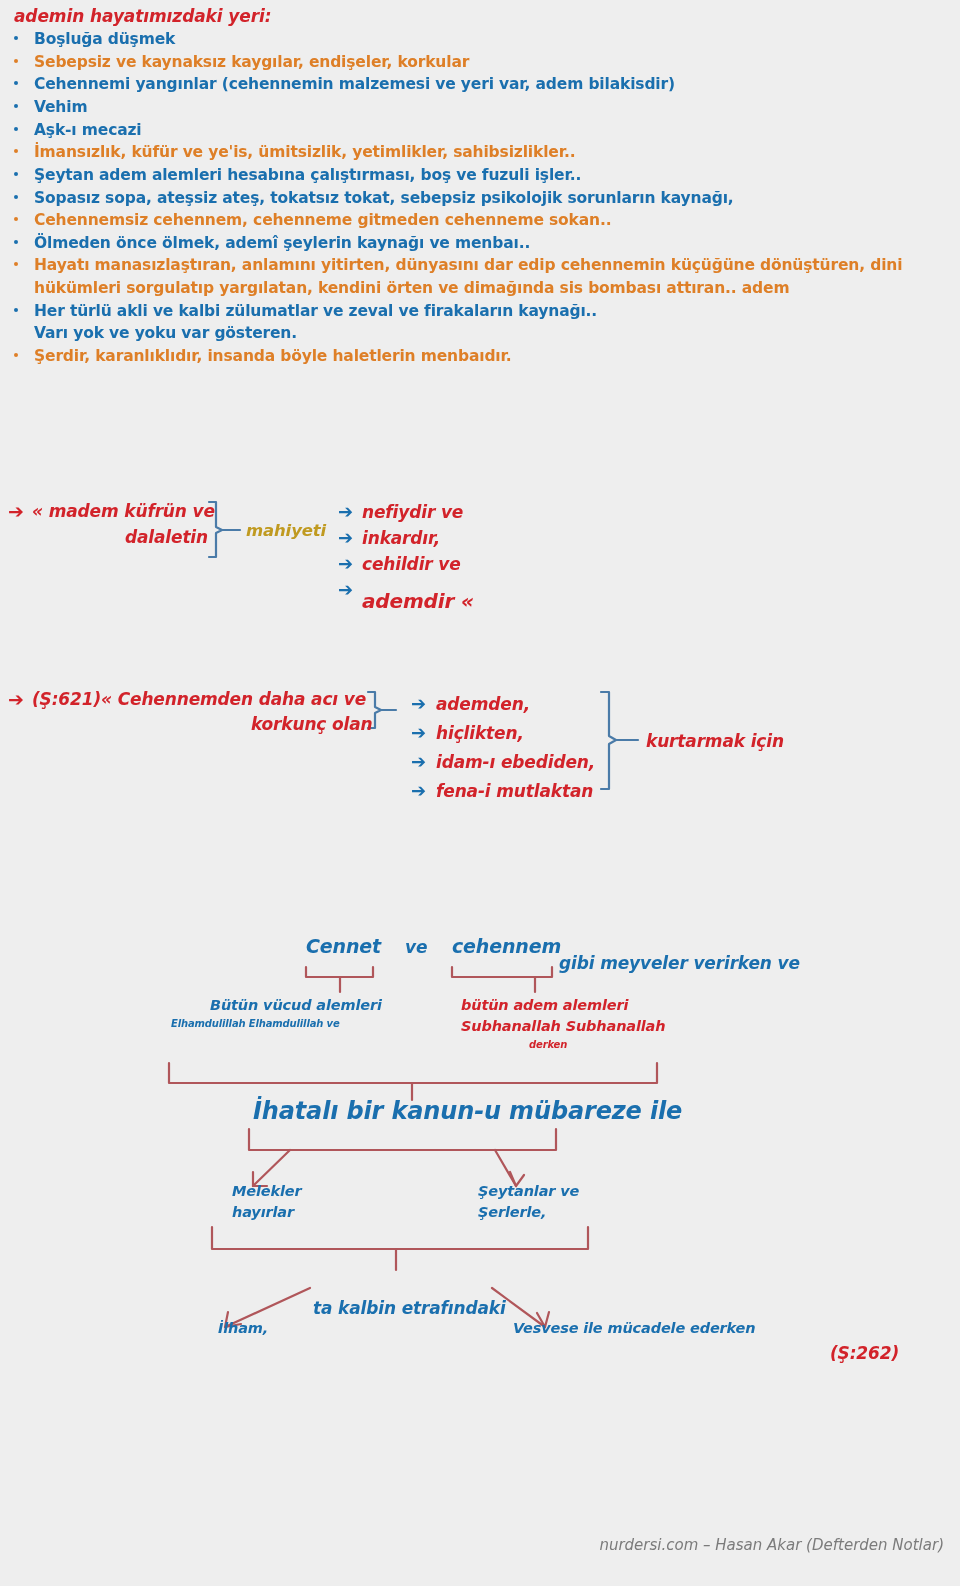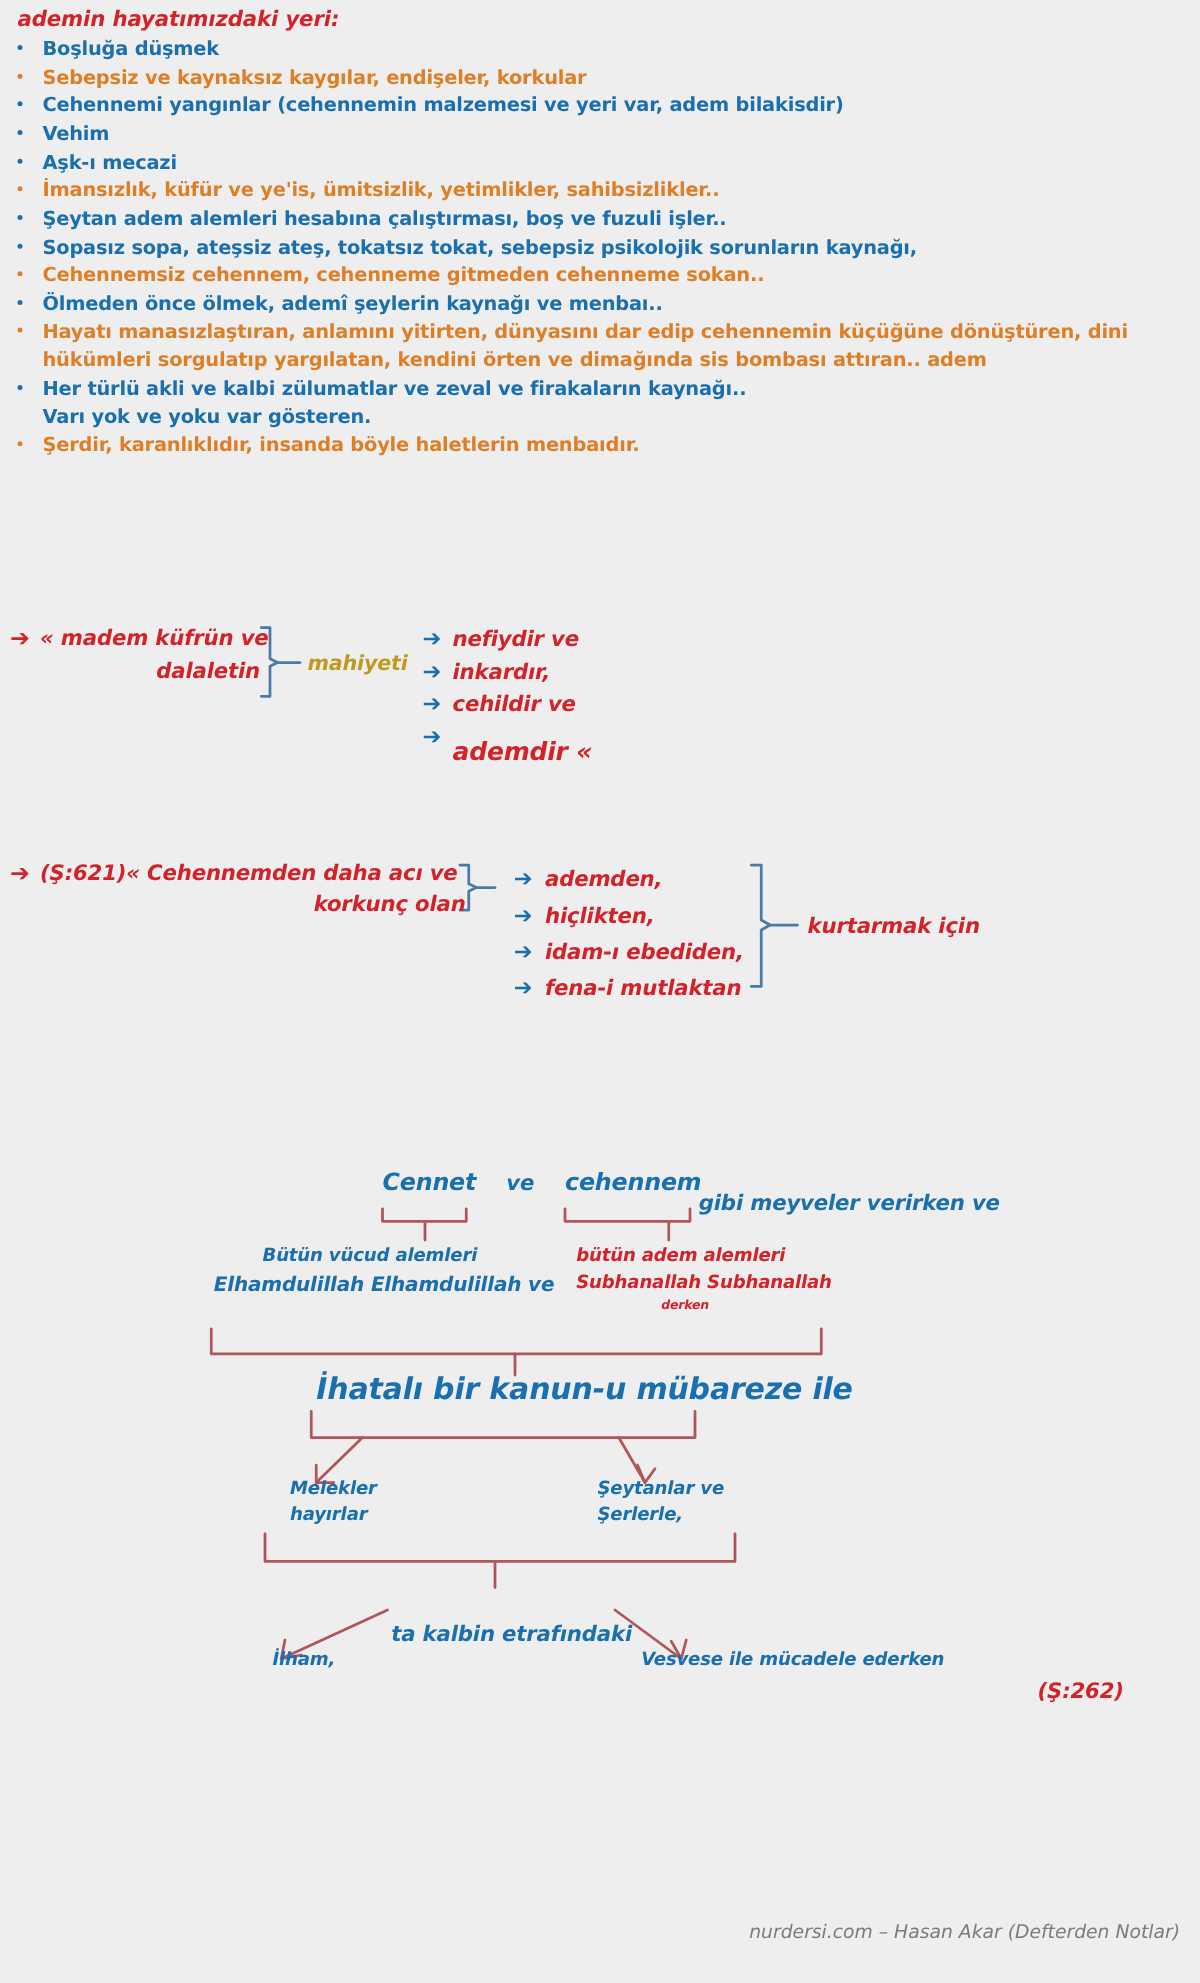--- a/index.html
+++ b/index.html
@@ -175,21 +175,21 @@
     <span class="t red" style="left:646px;top:731px;font-size:17px;">kurtarmak için</span>
   </div>
 
   <div>
     <span class="t blue" style="left:306px;top:935px;font-size:19px;">Cennet</span>
     <span class="t blue" style="left:405px;top:937px;font-size:17px;">ve</span>
     <span class="t blue" style="left:452px;top:935px;font-size:19px;">cehennem</span>
     <span class="t blue" style="left:559px;top:937px;font-size:17px;margin-top:16px;">gibi meyveler verirken ve</span>
 
     <span class="t blue" style="left:210px;top:997px;font-size:14.5px;">Bütün vücud alemleri</span>
-    <span class="t blue" style="left:171px;top:1018px;font-size:16px;">Elhamdulillah Elhamdulillah ve</span>
+    <span class="t blue" style="left:171px;top:1018px;font-size:10px;">Elhamdulillah Elhamdulillah ve</span>
 
     <span class="t red" style="left:461px;top:997px;font-size:14.5px;">bütün adem alemleri</span>
     <span class="t red" style="left:461px;top:1018px;font-size:14.5px;">Subhanallah Subhanallah</span>
     <span class="t red" style="left:529px;top:1039px;font-size:10px;">derken</span>
 
     <span class="t blue" style="left:253px;top:1097px;font-size:24px;">İhatalı bir kanun-u mübareze ile</span>
 
     <span class="t blue" style="left:232px;top:1183px;font-size:14.5px;">Melekler</span>
     <span class="t blue" style="left:232px;top:1204px;font-size:14.5px;">hayırlar</span>
 

